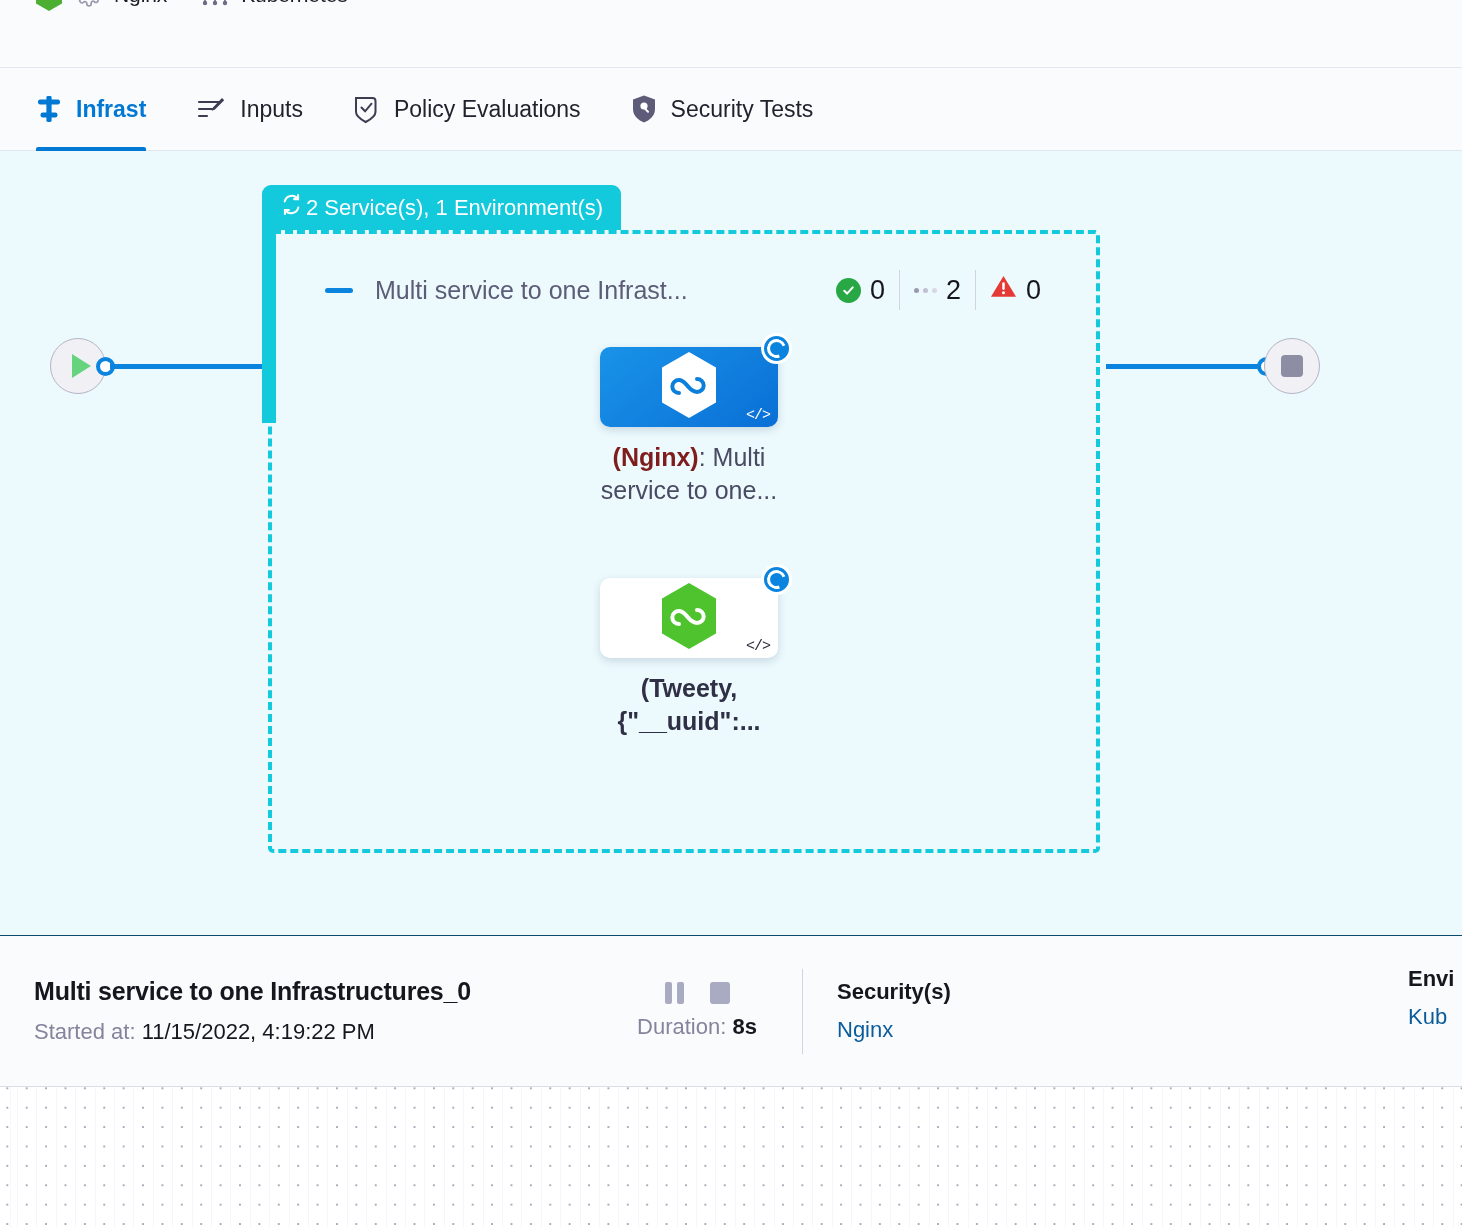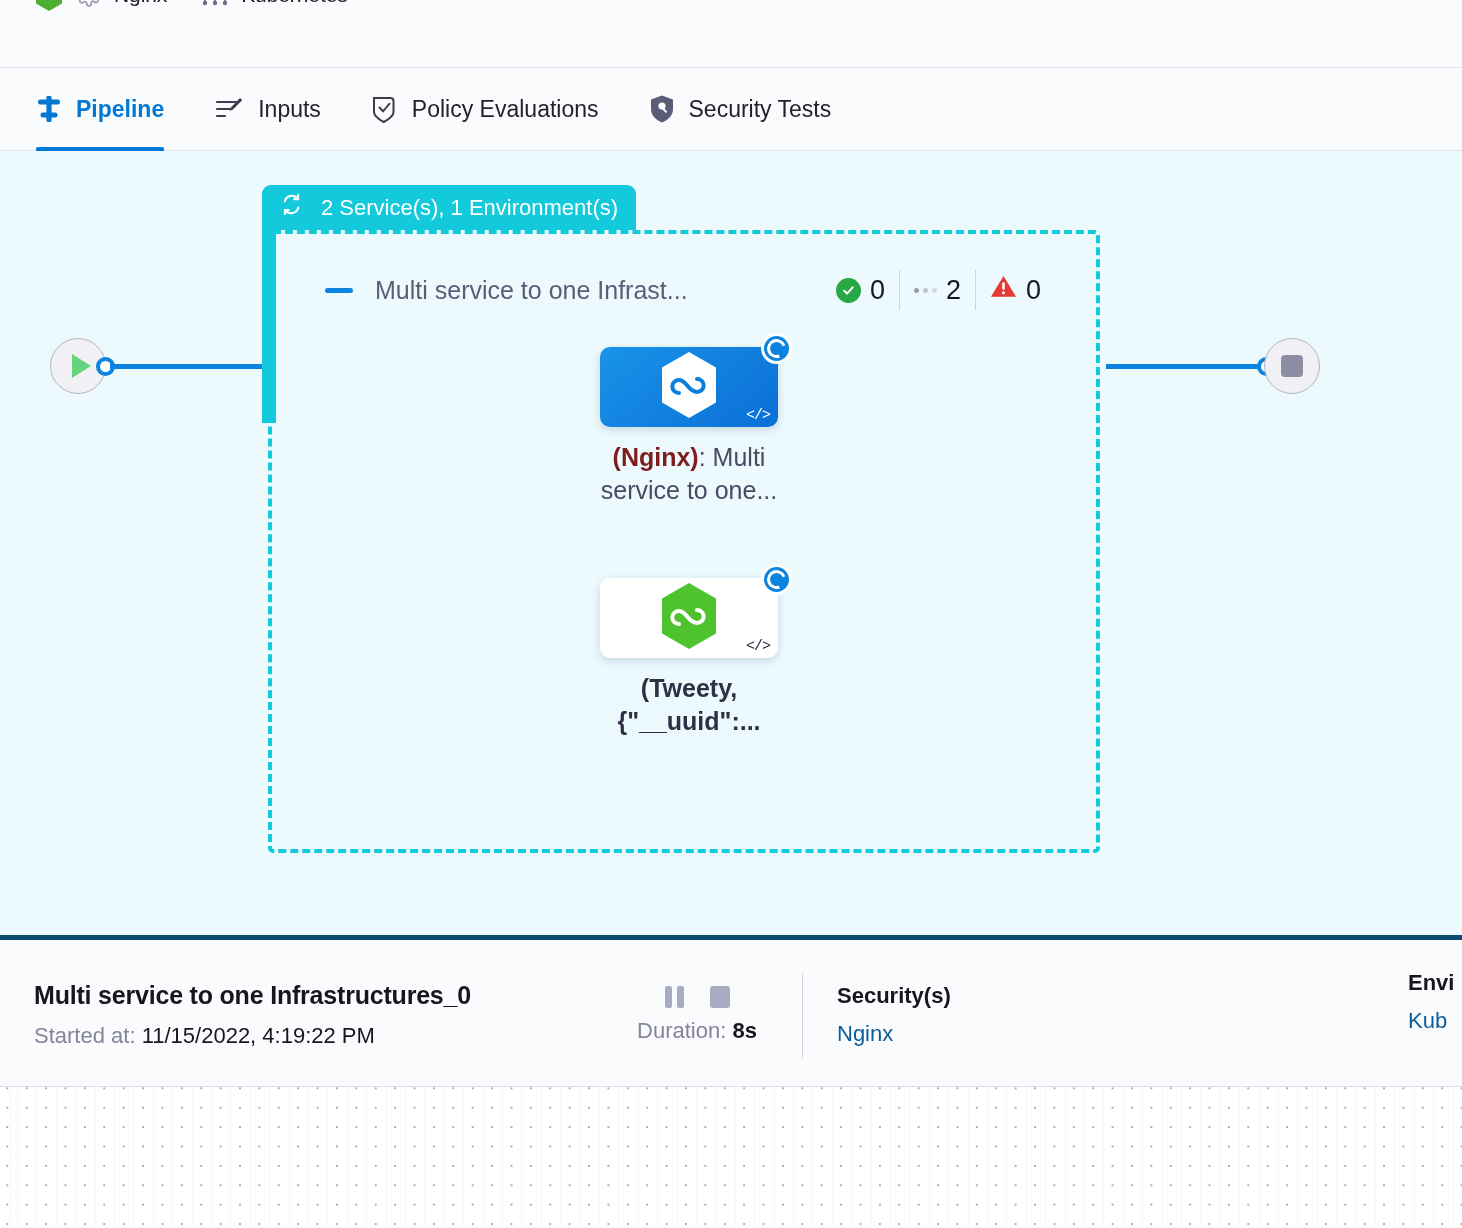--- a/index.html
+++ b/index.html
@@ -139,21 +139,21 @@
 
   
   .group-badge {
     position: absolute;
     left: 262px; top: 34px;
     height: 45px;
     background: #13c9dc;
     border-radius: 9px 9px 0 0;
     display: flex;
     align-items: center;
-    gap: 17px;
+    gap: 2px;
     padding: 0 18px 0 17px;
     color: #ffffff;
     font-size: 22px;
     white-space: nowrap;
     z-index: 4;
   }
   .group-bar {
     position: absolute;
     left: 262px; top: 72px;
     width: 14px; height: 200px;
@@ -274,21 +274,21 @@
   }
   .step-label b { color: #7f1d1d; font-weight: bold; }
   .step-label.all-bold { color: #2f2f45; font-weight: bold; }
 
   
   .detail {
     position: absolute;
     left: 0; top: 935px;
     width: 1462px; height: 152px;
     background: #fafbfc;
-    border-top: 5px solid #0c4a6e;
+    border-top: 1px solid #0c4a6e;
     border-bottom: 1px solid #dcdde8;
     box-sizing: border-box;
   }
   .detail-row {
     position: absolute;
     left: 0; top: 0;
     width: 1462px; height: 150px;
     display: flex;
     align-items: center;
   }
@@ -376,21 +376,21 @@
   <div class="tabstrip">
 
     <div class="tab active">
       <span>
         <svg width="26" height="30" viewBox="0 0 26 30">
           <rect x="10.4" y="2" width="5.2" height="26" rx="1.4" fill="#0278d5"></rect>
           <rect x="2" y="5.5" width="22" height="5" rx="2.2" fill="#0278d5"></rect>
           <rect x="4.5" y="18.5" width="17" height="5" rx="2.2" fill="#0278d5"></rect>
         </svg>
       </span>
-      <span class="tab-label">Pipeline</span>
+      <span class="tab-label">Infrast</span>
     </div>
 
     <div class="tab">
       <span>
         <svg width="30" height="28" viewBox="0 0 30 28" fill="none" stroke="#3c3c52" stroke-width="2.1" stroke-linecap="round">
           <path d="M3 7h20M3 14h13M3 21h8"></path>
           <path d="M26 3l2.2 2.2-9.5 9.5-3 1 1-3z" fill="#3c3c52" stroke="none"></path>
         </svg>
       </span>
       <span class="tab-label">Inputs</span>

